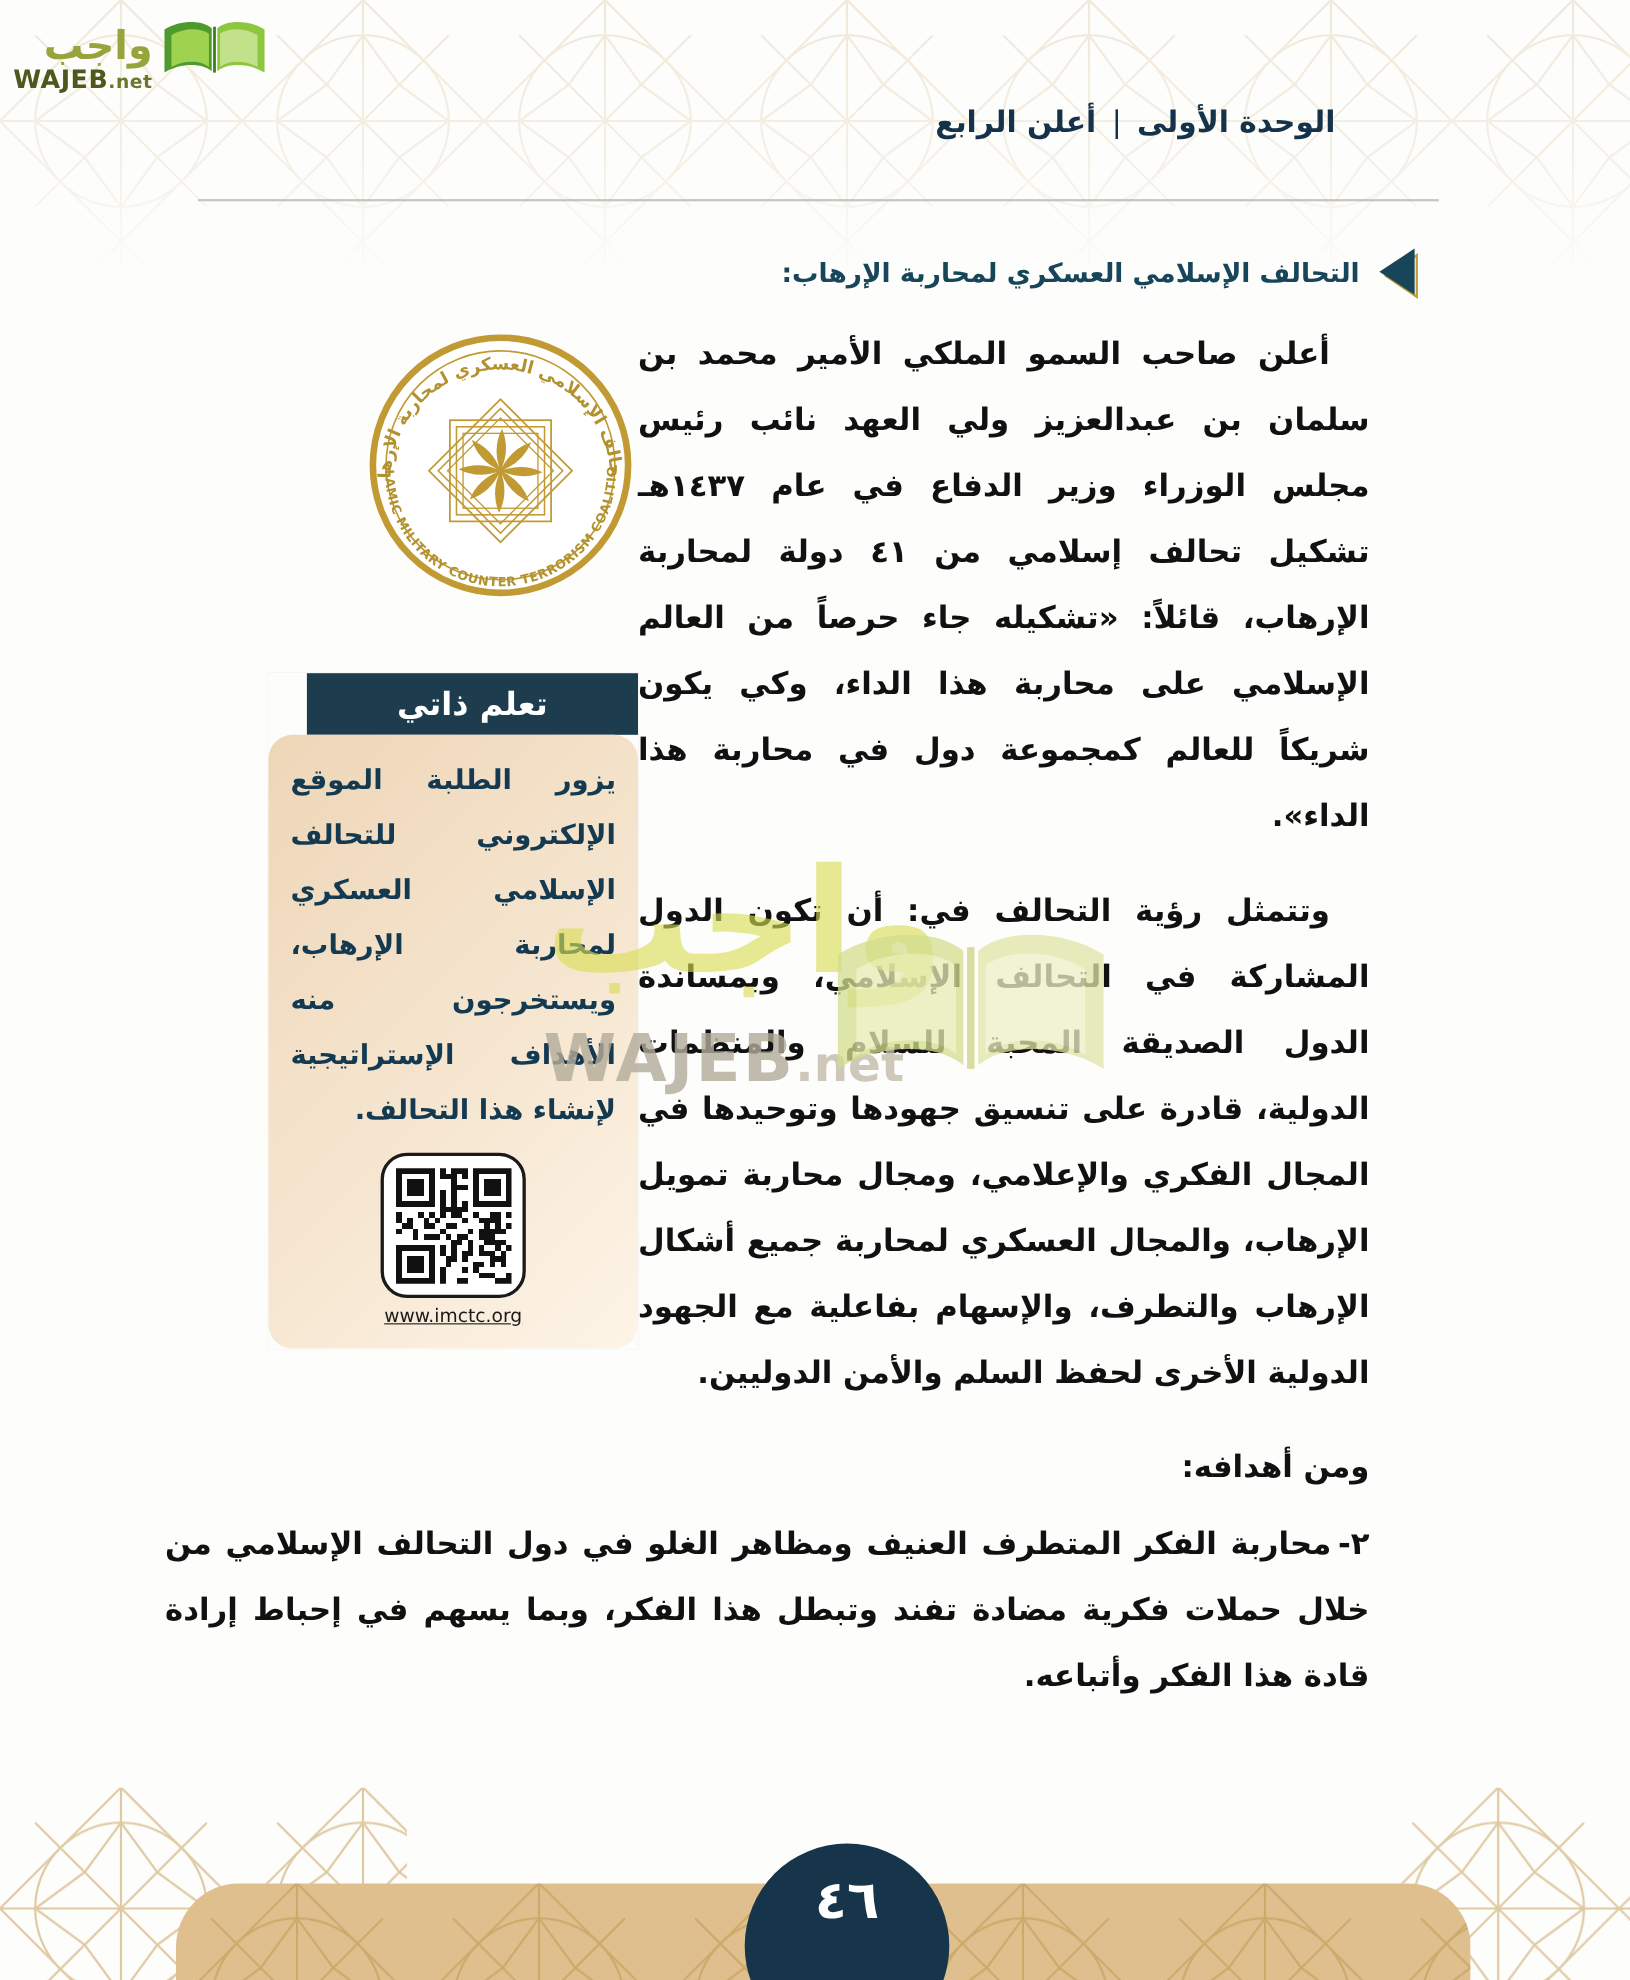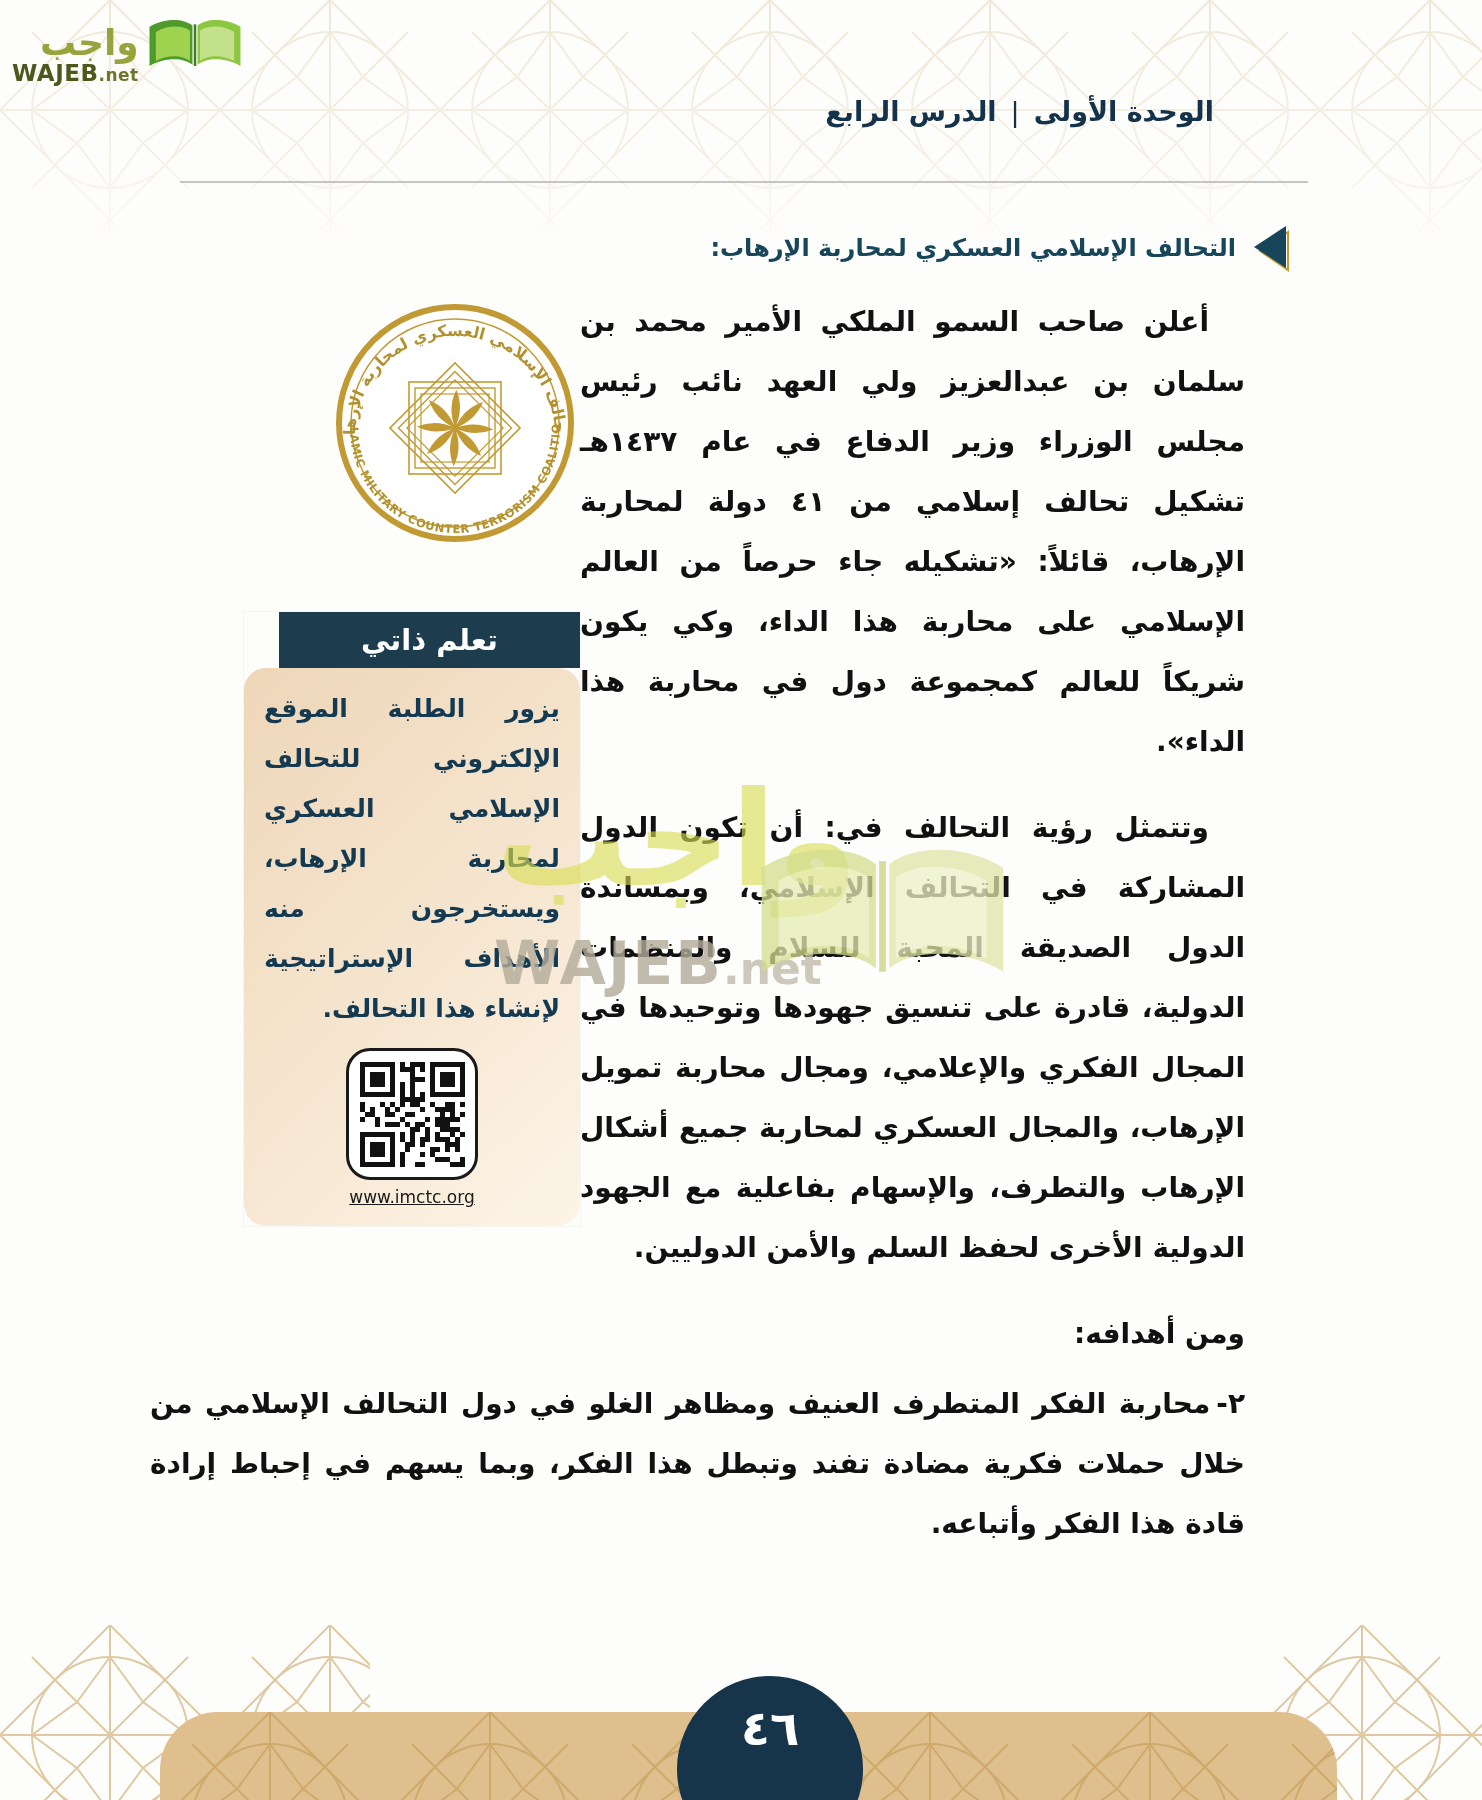--- a/index.html
+++ b/index.html
@@ -124,21 +124,21 @@
         <path d="M148 16 C 126 2, 94 2, 80 14 L80 76 C 94 64, 126 64, 148 78 Z" fill="#8dc63f"></path>
         <path d="M14 24 C 32 13, 56 13, 68 22 L68 70 C 56 60, 32 60, 14 70 Z" fill="#9ed24f"></path>
         <path d="M138 24 C 120 13, 96 13, 84 22 L84 70 C 96 60, 120 60, 138 70 Z" fill="#c2e18a"></path>
         <rect x="74" y="12" width="4" height="66" fill="#3f7d22"></rect>
       </g>
     </svg>
   </div>
 
   <div class="header">
     <div class="h-right">
-      <span>الوحدة الأولى</span><span class="hsep">|</span><span>الدرس الرابع</span>
+      <span>الوحدة الأولى</span><span class="hsep">|</span><span>أعلن الرابع</span>
     </div>
   </div>
   <div class="divider"></div>
 
   <div class="titlerow">
     <svg width="40" height="48" viewBox="0 0 40 48">
       <path d="M38 8 L10 27 L38 46 Z" fill="none" stroke="#c19a33" stroke-width="2"></path>
       <path d="M36 2 L4 23 L36 44 Z" fill="#17455a"></path>
     </svg>
     <h1>التحالف الإسلامي العسكري لمحاربة الإرهاب:</h1>

